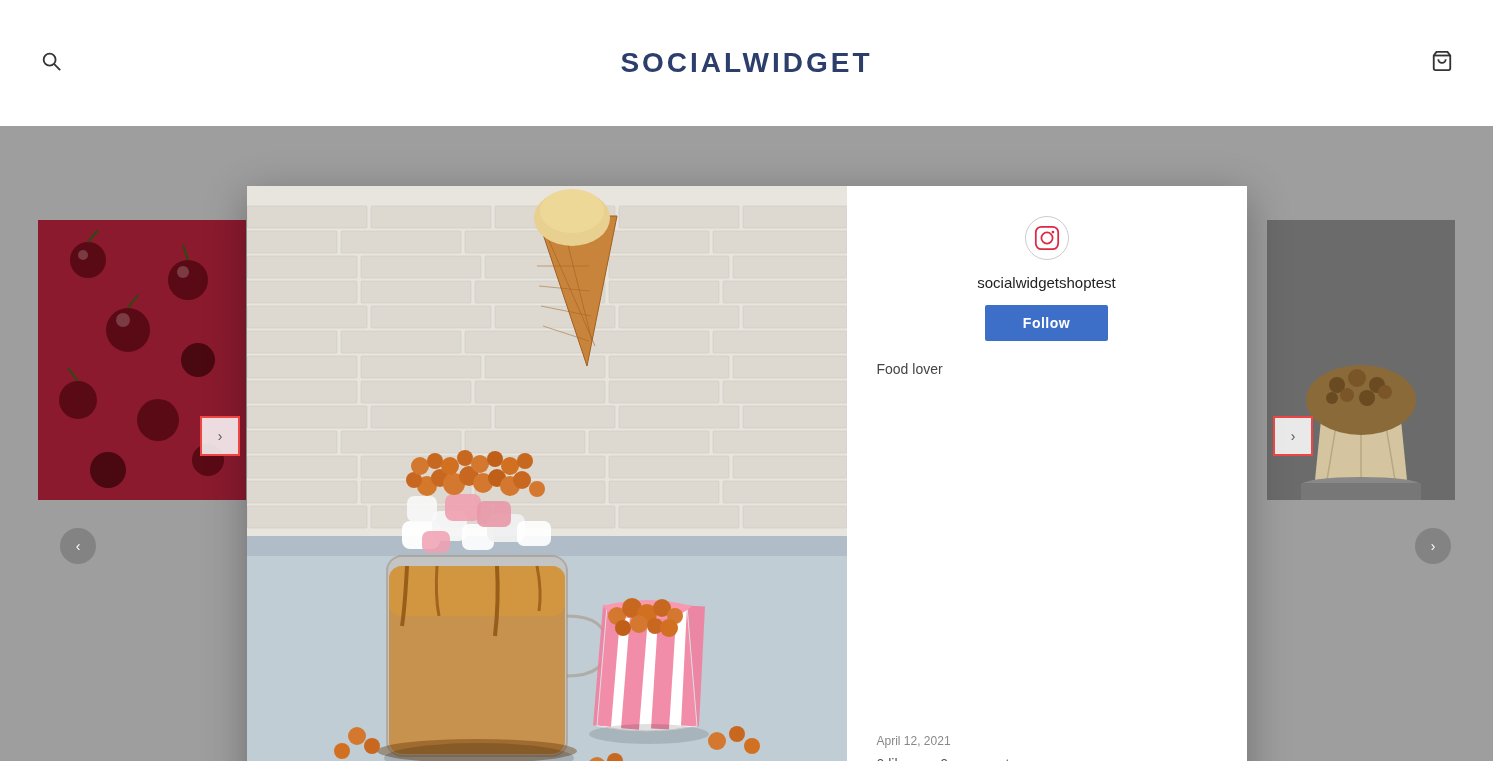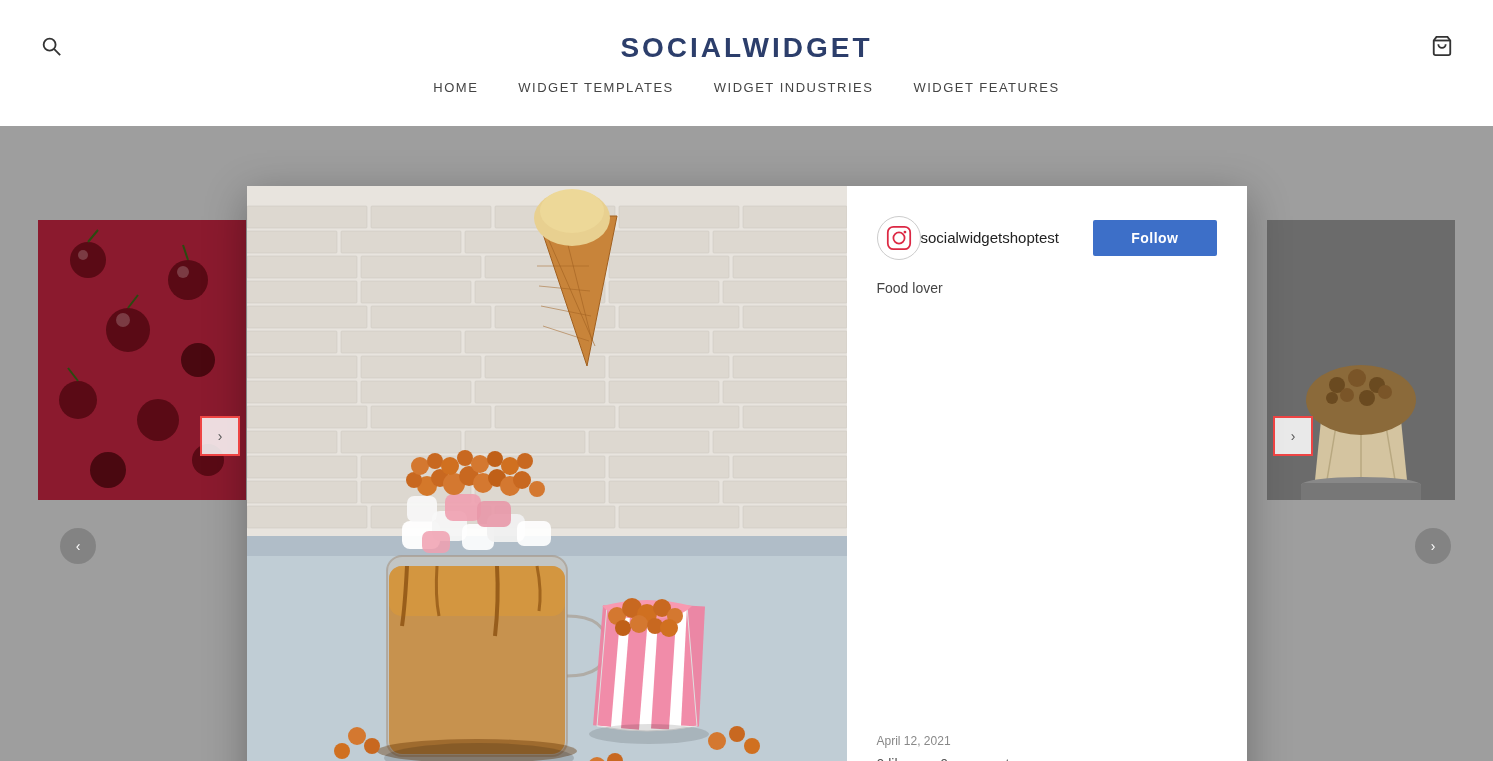--- a/index.html
+++ b/index.html
@@ -213,21 +213,23 @@
     .modal-info {
       flex: 1;
       padding: 30px 30px 24px 30px;
       display: flex;
       flex-direction: column;
     }
 
     .modal-profile {
       display: flex;
       align-items: center;
+      gap: 14px;
       margin-bottom: 20px;
+      flex-direction: column;
     }
 
     .instagram-icon-wrap {
       width: 44px;
       height: 44px;
       border-radius: 50%;
       border: 1.5px solid #ccc;
       display: flex;
       align-items: center;
       justify-content: center;
@@ -347,26 +349,20 @@
     </div>
     <span class="site-title">SOCIALWIDGET</span>
     <div class="header-icon-right">
       <svg class="cart-svg" viewBox="0 0 24 24">
         <path d="M6 2L3 6v14a2 2 0 002 2h14a2 2 0 002-2V6l-3-4z"></path>
         <line x1="3" y1="6" x2="21" y2="6"></line>
         <path d="M16 10a4 4 0 01-8 0"></path>
       </svg>
     </div>
   </div>
-  <nav class="nav">
-    <span class="nav-item">HOME</span>
-    <span class="nav-item">WIDGET TEMPLATES</span>
-    <span class="nav-item">WIDGET INDUSTRIES</span>
-    <span class="nav-item">WIDGET FEATURES</span>
-  </nav>
 </div>
 
 <div class="bg-content">
 
   <div class="side-thumb-left">
     <div class="left-bg">
       <svg width="100%" height="100%" viewBox="0 0 208 280">
         <rect width="208" height="280" fill="#8b1a2e"></rect>
 
         <circle cx="50" cy="40" r="18" fill="#5a0a15"></circle>

